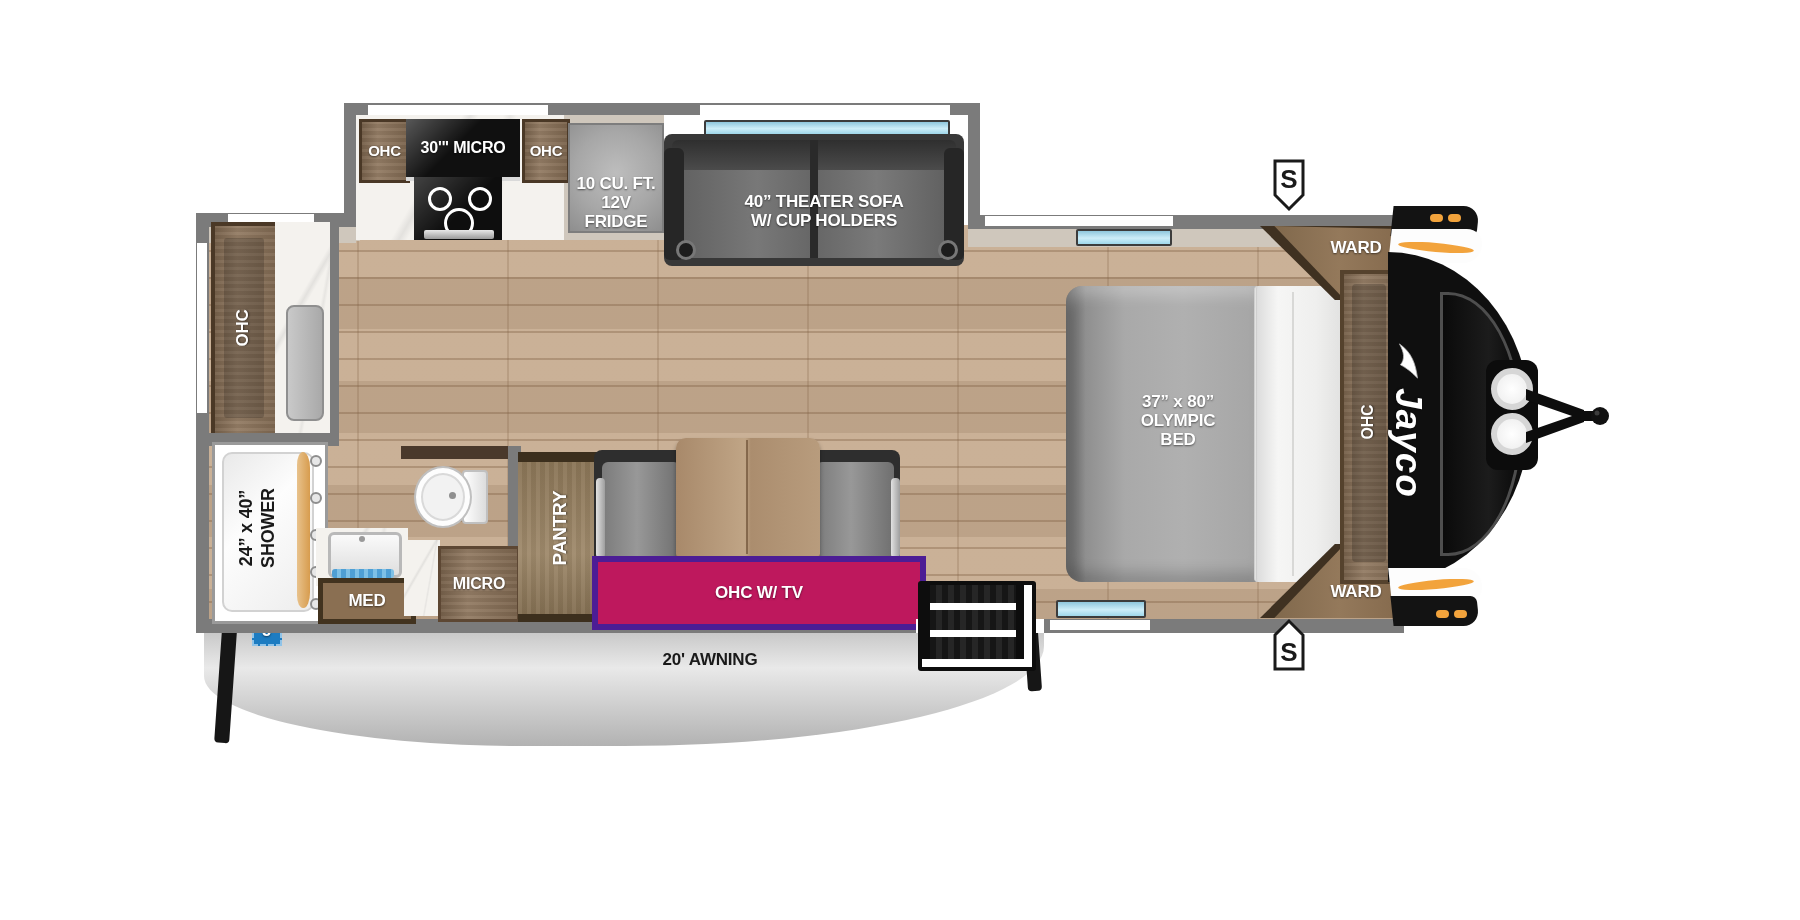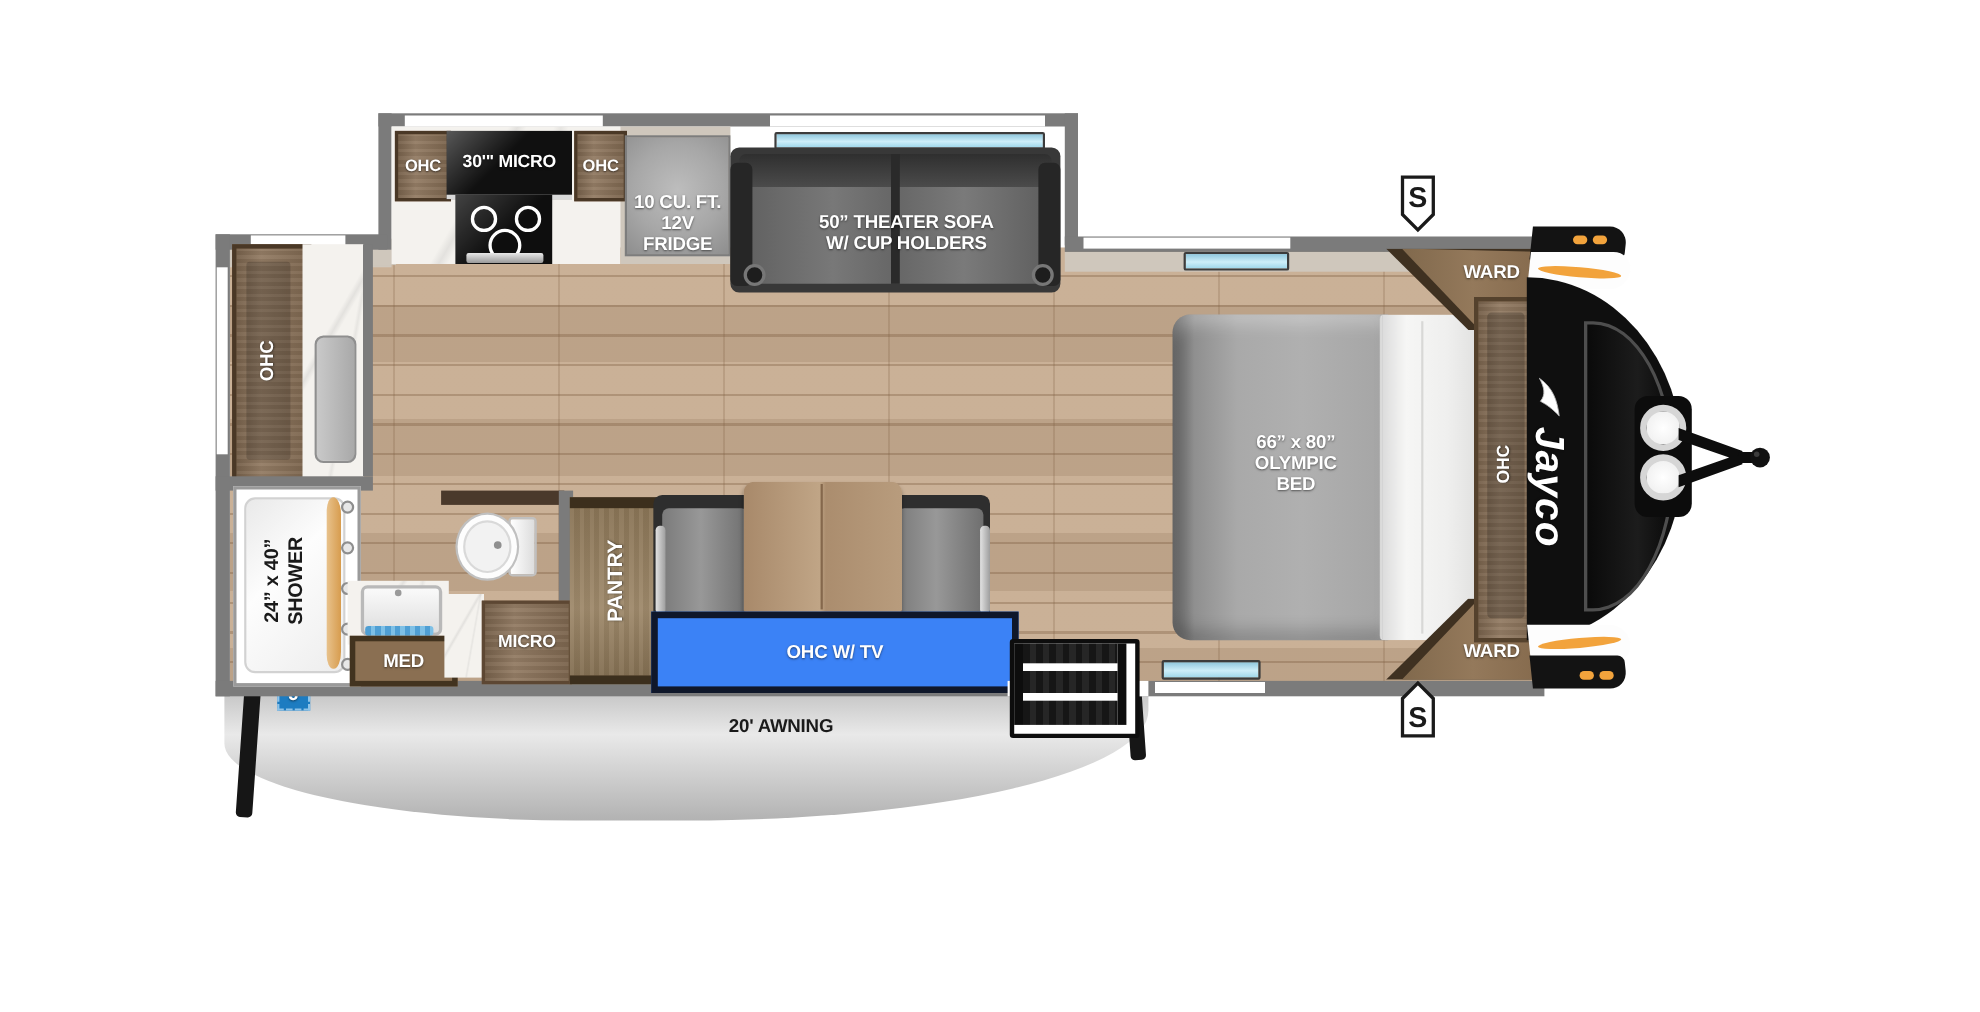--- a/index.html
+++ b/index.html
@@ -97,21 +97,21 @@
   <div class="abs bluewin" style="left:704px;top:120px;width:242px;height:12px;"></div>
   <div class="abs" style="left:664px;top:134px;width:300px;height:132px;background:#383838;border-radius:8px;"></div>
   <div class="abs" style="left:672px;top:140px;width:284px;height:30px;background:linear-gradient(180deg,#2f2f2f,#4b4b4b);border-radius:6px;"></div>
   <div class="abs" style="left:672px;top:170px;width:284px;height:88px;border-radius:4px;
               background:linear-gradient(90deg,#5f5f5f,#787878 30%,#666 50%,#7a7a7a 72%,#5d5d5d);"></div>
   <div class="abs" style="left:810px;top:140px;width:8px;height:118px;background:#2a2a2a;"></div>
   <div class="abs" style="left:664px;top:148px;width:20px;height:112px;background:#262626;border-radius:6px;"></div>
   <div class="abs" style="left:944px;top:148px;width:20px;height:112px;background:#262626;border-radius:6px;"></div>
   <div class="abs" style="left:676px;top:240px;width:14px;height:14px;border:3px solid #777;background:#1d1d1d;border-radius:50%;"></div>
   <div class="abs" style="left:938px;top:240px;width:14px;height:14px;border:3px solid #777;background:#1d1d1d;border-radius:50%;"></div>
-  <div class="abs lbl ml" style="left:734px;top:192px;width:180px;font-size:17px;">50” THEATER SOFA
+  <div class="abs lbl ml" style="left:734px;top:192px;width:180px;font-size:17px;">40” THEATER SOFA
 W/ CUP HOLDERS</div>
 
   <div class="abs wall" style="left:196px;top:213px;width:156px;height:14px;"></div>
   <div class="abs wall" style="left:968px;top:215px;width:436px;height:14px;"></div>
   <div class="abs wall" style="left:196px;top:213px;width:13px;height:420px;"></div>
   <div class="abs wall" style="left:196px;top:619px;width:1208px;height:14px;"></div>
 
   <div class="abs win" style="left:228px;top:214px;width:86px;height:10px;"></div>
   <div class="abs bluewin" style="left:279px;top:226px;width:32px;height:11px;"></div>
   <div class="abs win" style="left:197px;top:243px;width:10px;height:170px;"></div>
@@ -167,37 +167,37 @@
   <div class="abs" style="left:594px;top:450px;width:306px;height:114px;background:#2e2e2e;border-radius:8px;"></div>
   <div class="abs seat" style="left:602px;top:462px;width:78px;height:98px;"></div>
   <div class="abs seat" style="left:816px;top:462px;width:78px;height:98px;"></div>
   <div class="abs arm" style="left:596px;top:478px;width:9px;height:80px;"></div>
   <div class="abs arm" style="left:891px;top:478px;width:9px;height:80px;"></div>
   <div class="abs" style="left:676px;top:438px;width:144px;height:120px;border-radius:10px;
               background:linear-gradient(90deg,#a8896a,#c0a586 48%,#ab8d6e 52%,#b89c7d);
               border-bottom:6px solid #8d6f52;box-shadow:0 3px 4px rgba(0,0,0,.35);"></div>
   <div class="abs" style="left:746px;top:440px;width:2px;height:114px;background:rgba(90,60,35,.55);"></div>
 
-  <div class="abs" style="left:592px;top:556px;width:322px;height:62px;background:#3b82f6;border:6px solid #0f172a;
+  <div class="abs" style="left:592px;top:556px;width:322px;height:62px;background:#be185d;border:6px solid #4c1d95;
               display:flex;align-items:center;justify-content:center;">
     <span class="lbl" style="font-size:17px;">OHC W/ TV</span>
   </div>
 
   <div class="abs" style="left:916px;top:619px;width:128px;height:14px;background:#fff;"></div>
   <div class="abs" style="left:918px;top:581px;width:110px;height:82px;background:#fff;border:4px solid #0d0d0d;border-radius:3px;"></div>
   <div class="abs" style="left:922px;top:585px;width:8px;height:74px;background:#0d0d0d;"></div>
   <div class="abs" style="left:1016px;top:585px;width:8px;height:74px;background:#0d0d0d;"></div>
   <div class="abs" style="left:930px;top:585px;width:86px;height:18px;background:repeating-linear-gradient(90deg,#161616 0 6px,#262626 6px 12px);"></div>
   <div class="abs" style="left:930px;top:610px;width:86px;height:20px;background:repeating-linear-gradient(90deg,#161616 0 6px,#262626 6px 12px);"></div>
   <div class="abs" style="left:930px;top:637px;width:86px;height:22px;background:repeating-linear-gradient(90deg,#161616 0 6px,#262626 6px 12px);"></div>
 
   <div class="abs" style="left:1066px;top:286px;width:196px;height:296px;border-radius:16px 0 0 16px;
               background:linear-gradient(90deg,#585858 0,#8f8f8f 10%,#a9a9a9 30%,#b0b0b0 60%,#a5a5a5);
               box-shadow:inset 0 10px 14px rgba(255,255,255,.25), inset 0 -10px 14px rgba(0,0,0,.18);"></div>
-  <div class="abs lbl ml" style="left:1108px;top:392px;width:140px;font-size:17px;">66” x 80”
+  <div class="abs lbl ml" style="left:1108px;top:392px;width:140px;font-size:17px;">37” x 80”
 OLYMPIC
 BED</div>
   <div class="abs" style="left:1254px;top:286px;width:84px;height:296px;background:linear-gradient(90deg,#dcdcdc,#f6f6f5 25%,#efefee 70%,#e2e2e1);
               border-left:3px double #cfcfcf;border-radius:4px;"></div>
   <div class="abs" style="left:1292px;top:292px;width:2px;height:284px;background:#d8d8d6;"></div>
 
   <div class="abs" style="left:1260px;top:226px;width:144px;height:74px;background:#3f3121;
               clip-path:polygon(0 0,100% 0,100% 100%,52% 100%);"></div>
   <div class="abs" style="left:1260px;top:226px;width:144px;height:74px;
               background:linear-gradient(90deg,#7c6549,#94795b 55%,#84694c);

